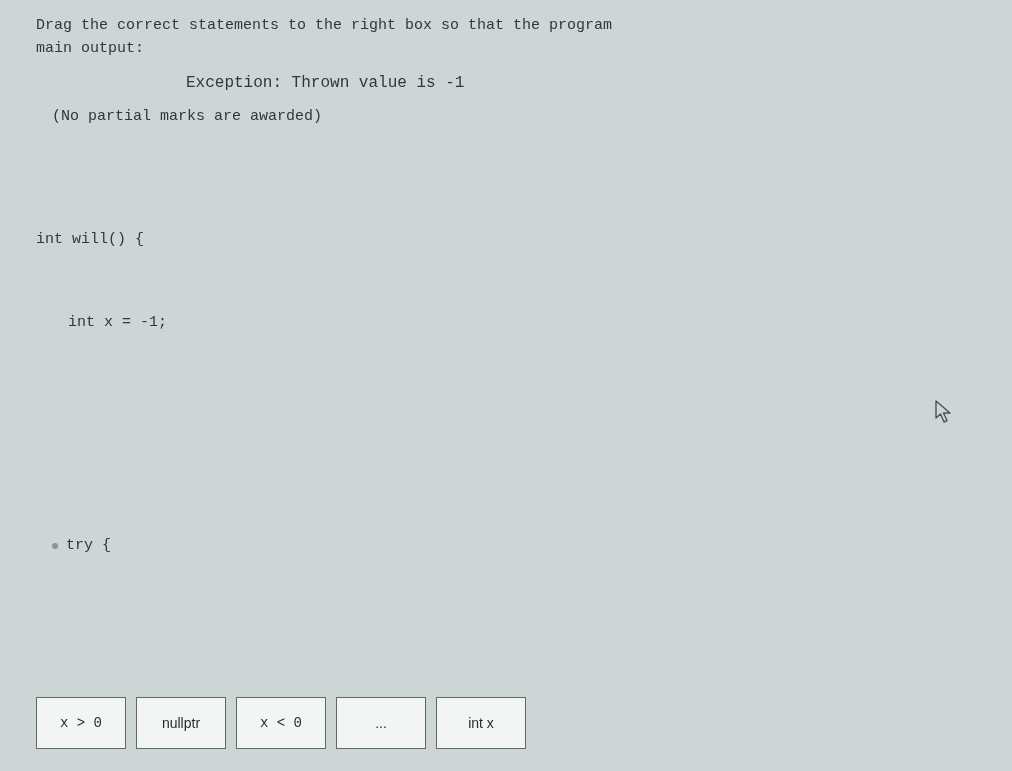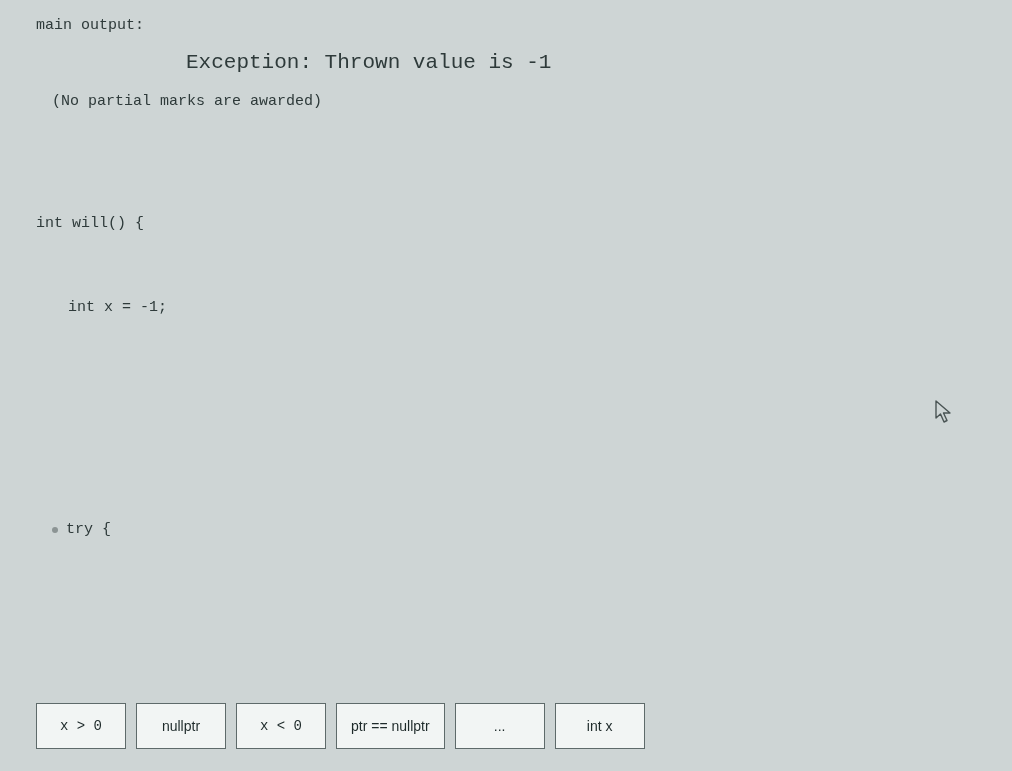--- a/index.html
+++ b/index.html
@@ -20,21 +20,21 @@
     padding: 14px 24px 0 36px;
   }
 
   .instructions {
     font-size: 15px;
     line-height: 1.55;
   }
 
   .centered-output {
     margin: 10px 0 10px 150px;
-    font-size: 21px;
+    font-size: 16px;
   }
 
   .note {
     margin-bottom: 14px;
     margin-left: 16px;
   }
 
   .code-block {
     font-family: "Courier New", Courier, monospace;
     font-size: 15px;
@@ -67,21 +67,21 @@
     right: 24px;
     bottom: 22px;
     display: flex;
     gap: 10px;
     align-items: stretch;
   }
 
   .option {
     border: 1px solid #5e6a6a;
     background: #f2f5f4;
-    height: 46px;
+    height: 52px;
     min-width: 90px;
     padding: 0 14px;
     display: flex;
     align-items: center;
     justify-content: center;
     font-family: Arial, Helvetica, sans-serif;
     font-size: 14px;
     color: #1e2a2a;
     cursor: grab;
     user-select: none;
@@ -99,20 +99,21 @@
     pointer-events: none;
   }
   .cursor-icon svg { width: 100%; height: 100%; }
 </style>
 </head>
 <body>
 
 <div class="page">
 
   <div class="instructions">
+    <div>Drag the correct statements to the right box so that the program</div>
     <div>main output:</div>
     <div class="centered-output">Exception: Thrown value is -1</div>
     <div class="note">(No partial marks are awarded)</div>
   </div>
 
   <div class="code-block">
 
     <div class="code-line"><span>int will() {</span></div>
     <div class="code-line indent-1"><span>int x = -1;</span></div>
 
@@ -139,21 +140,20 @@
     
 
   </div>
 
 </div>
 
 <div class="options-row">
   <div class="option mono">x &gt; 0</div>
   <div class="option">nullptr</div>
   <div class="option mono">x &lt; 0</div>
-  <div class="option">ptr == nullptr</div>
   <div class="option">...</div>
   <div class="option">int x</div>
 </div>
 
 <div class="cursor-icon">
   <svg viewBox="0 0 18 24">
     <path d="M1 1 L1 18 L5.5 14 L9 22 L12 20.5 L8.5 13 L15 13 Z" fill="none" stroke="#4a5454" stroke-width="1.4" stroke-linejoin="round"></path>
   </svg>
 </div>
 

